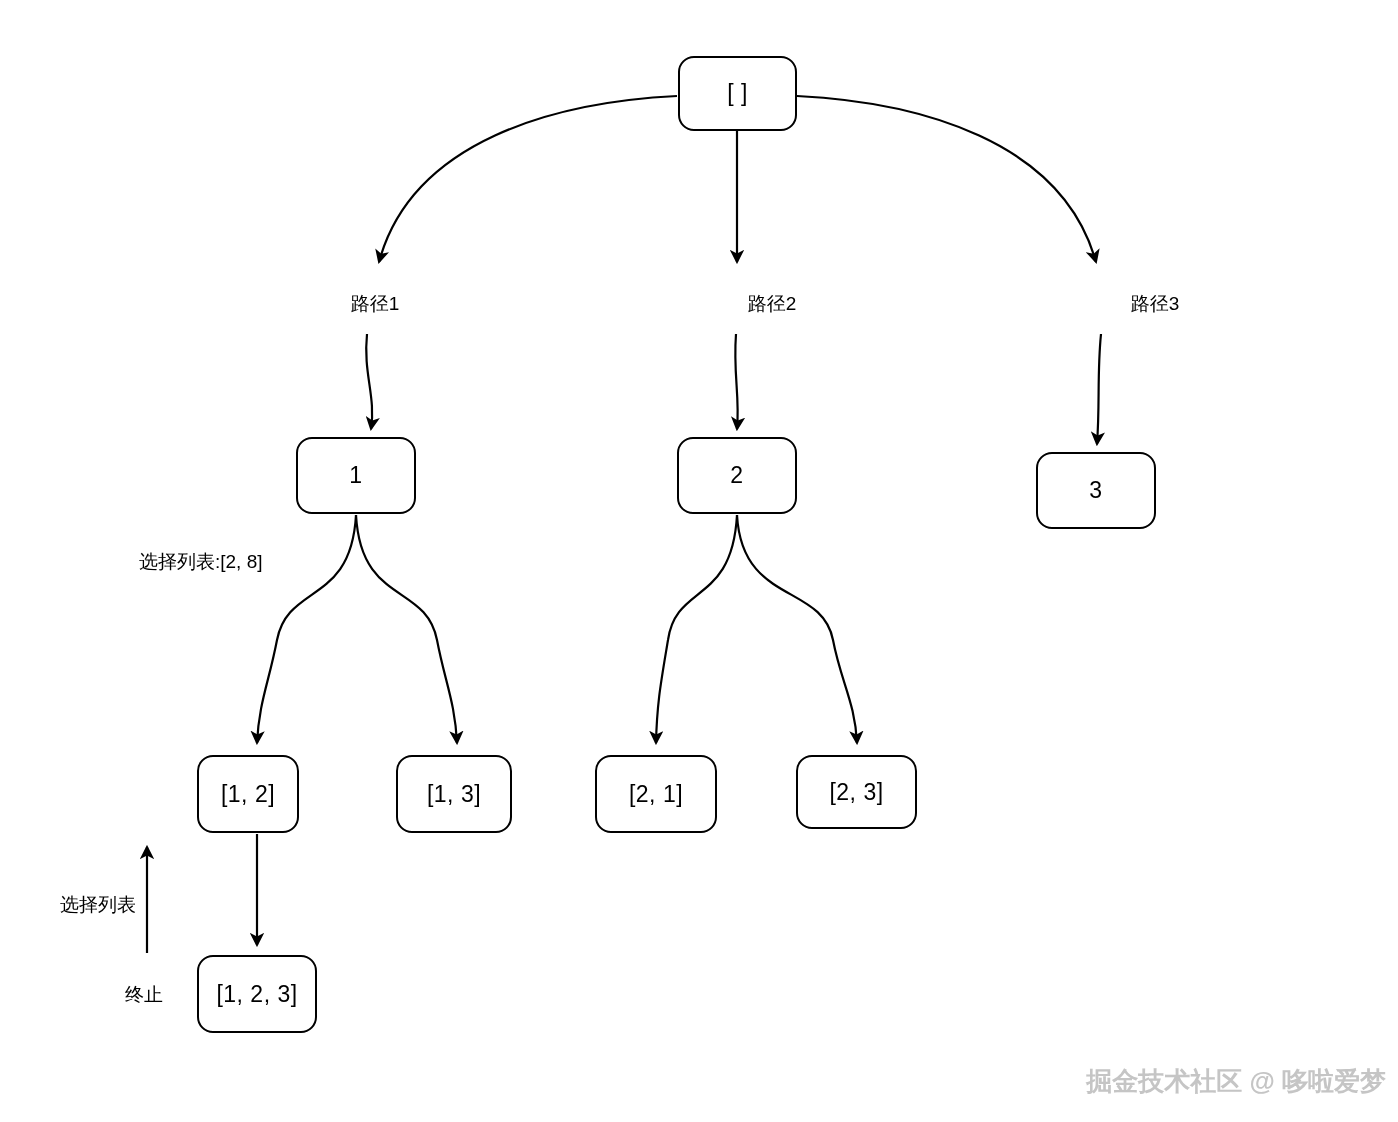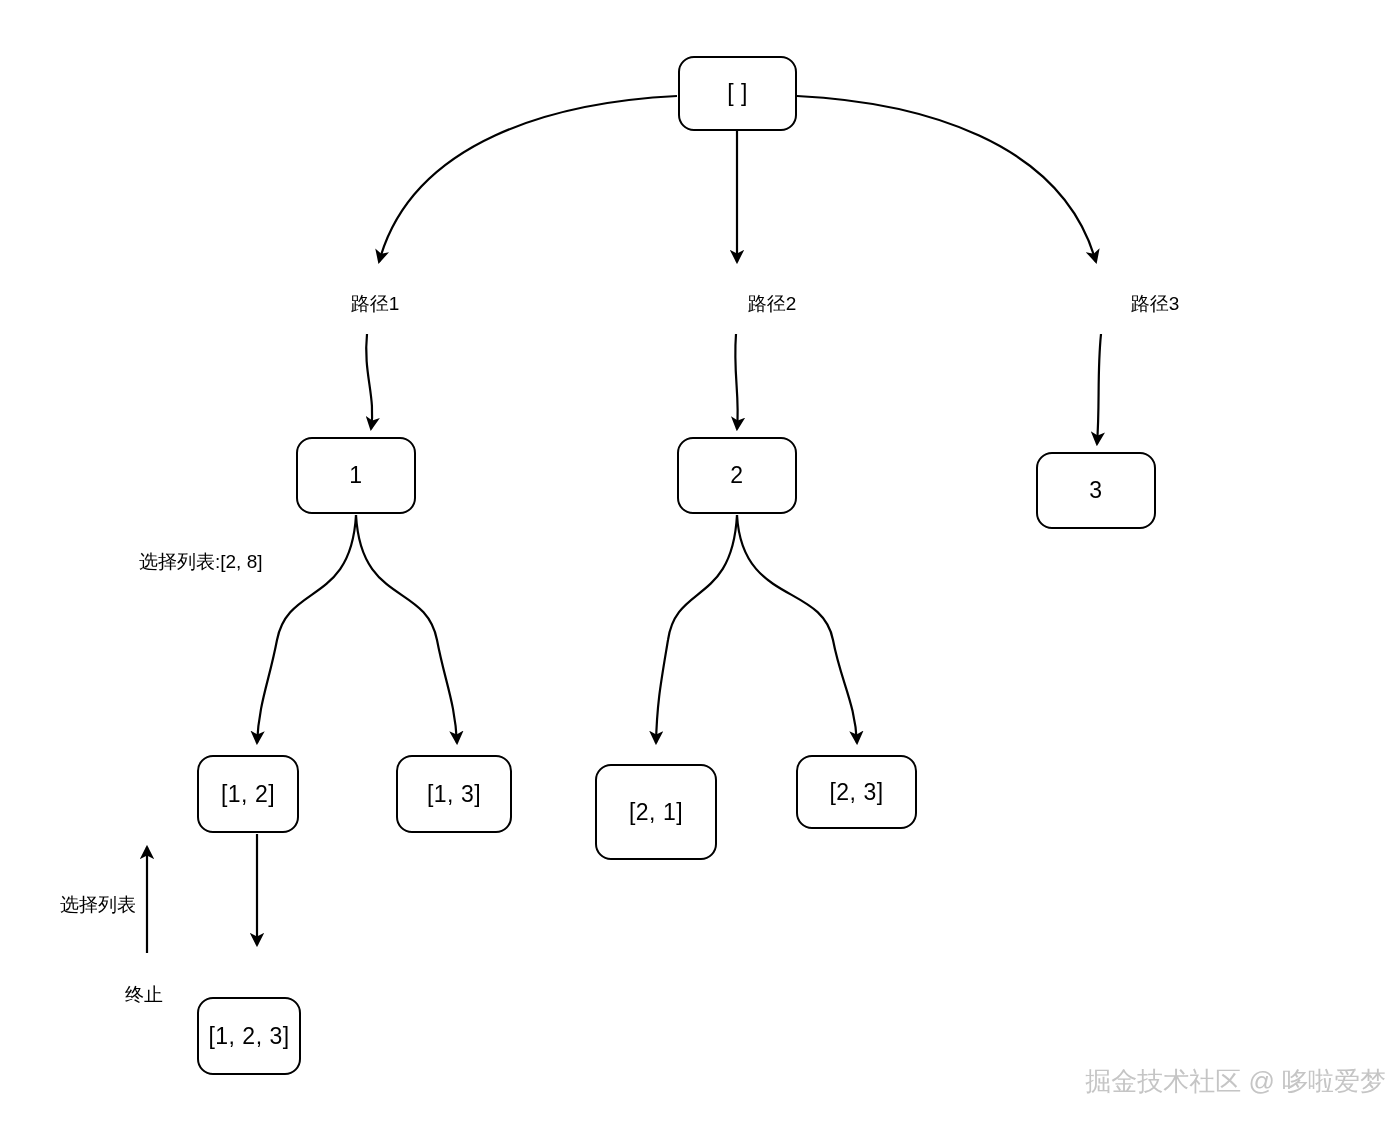--- a/index.html
+++ b/index.html
@@ -44,21 +44,21 @@
     z-index: 2;
   }
   .lbl.centered {
     transform: translate(-50%, -50%);
   }
   .watermark {
     position: absolute;
     right: 12px;
     top: 1064px;
     font-size: 26px;
-    font-weight: normal;
+    font-weight: bold;
     color: #c5c5c5;
     text-shadow: 2px 2px 1px #ffffff;
     white-space: nowrap;
     z-index: 2;
   }
 </style>
 </head>
 <body>
 
 <div class="canvas">
@@ -91,24 +91,24 @@
   </svg>
 
   <div class="node" style="left:678px; top:56px; width:119px; height:75px;">[ ]</div>
 
   <div class="node" style="left:296px; top:437px; width:120px; height:77px;">1</div>
   <div class="node" style="left:677px; top:437px; width:120px; height:77px;">2</div>
   <div class="node" style="left:1036px; top:452px; width:120px; height:77px;">3</div>
 
   <div class="node" style="left:197px; top:755px; width:102px; height:78px;">[1, 2]</div>
   <div class="node" style="left:396px; top:755px; width:116px; height:78px;">[1, 3]</div>
-  <div class="node" style="left:595px; top:755px; width:122px; height:96px;margin-top:9px;">[2, 1]</div>
+  <div class="node" style="left:595px; top:755px; width:122px; height:78px;">[2, 1]</div>
   <div class="node" style="left:796px; top:755px; width:121px; height:74px;">[2, 3]</div>
 
-  <div class="node" style="left:197px; top:997px; width:104px; height:78px;">[1, 2, 3]</div>
+  <div class="node" style="left:197px; top:955px; width:120px; height:78px;">[1, 2, 3]</div>
 
   <div class="lbl centered" style="left:375px; top:304px;">路径1</div>
   <div class="lbl centered" style="left:737px; top:304px;margin-left:35px;">路径2</div>
   <div class="lbl centered" style="left:1155px; top:304px;">路径3</div>
 
   <div class="lbl" style="left:139px; top:549px;">选择列表:[2, 8]</div>
 
   <div class="lbl centered" style="left:98px; top:905px;">选择列表</div>
   <div class="lbl centered" style="left:144px; top:995px;">终止</div>
 

